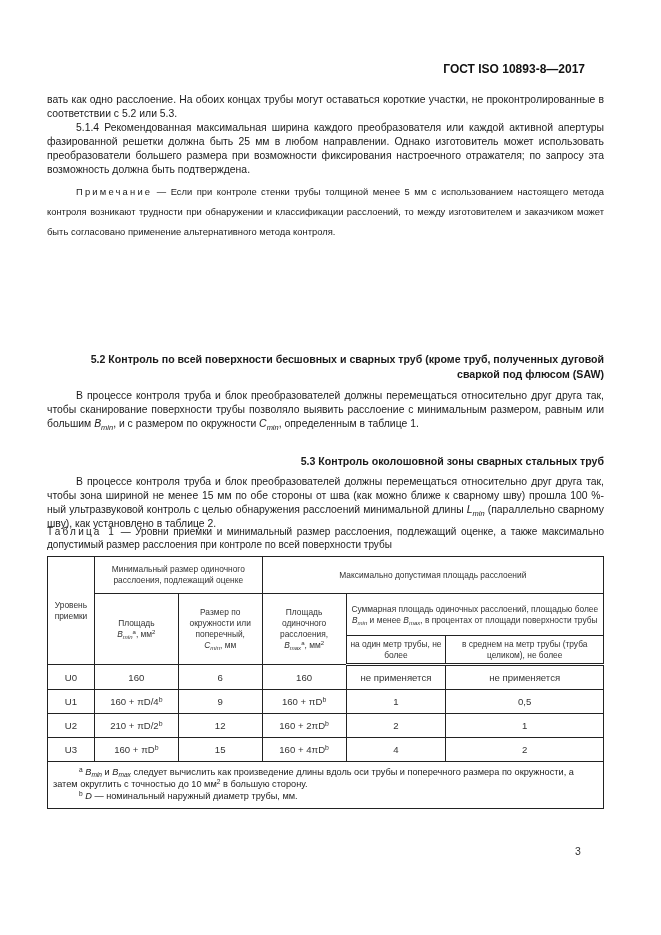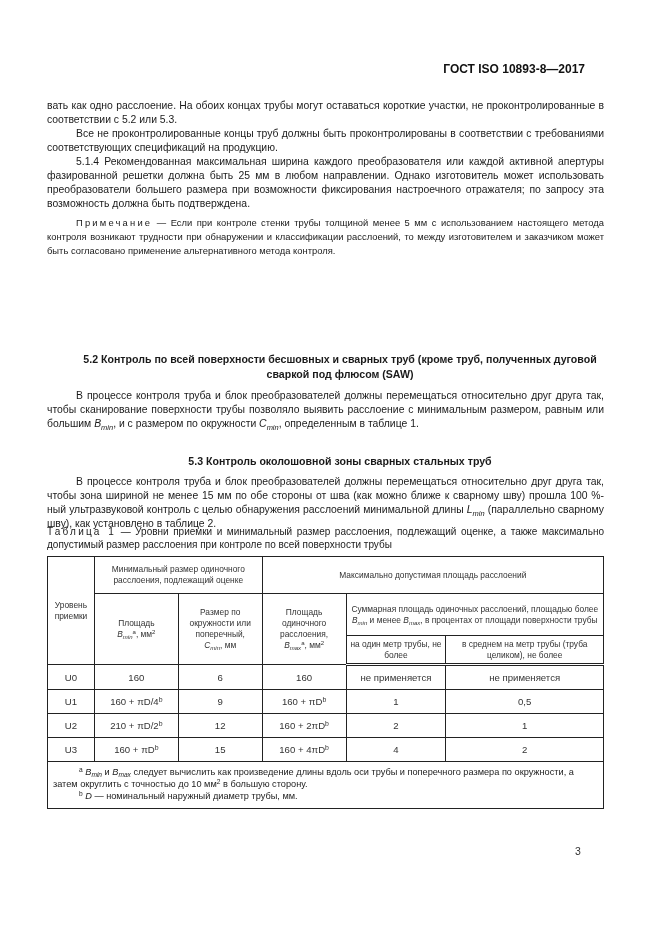--- a/index.html
+++ b/index.html
@@ -2,43 +2,42 @@
 <html><head>
 <meta charset="utf-8">
 <style>
   html, body { margin: 0; padding: 0; background: #ffffff; }
   body { width: 661px; height: 935px; position: relative; overflow: hidden;
          font-family: "Liberation Sans", sans-serif; color: #1a1a1a; }
   .page-header { position: absolute; top: 62px; right: 76px; font-weight: bold; font-size: 12px; color: #111; }
   .body-text { position: absolute; left: 47px; width: 557px; font-size: 10.4px; line-height: 14px; text-align: justify; }
   .body-text p { margin: 0; }
   .indent { text-indent: 29px; }
-  .note { font-size: 9.4px; line-height: 14px; margin-top: 5px !important; }
+  .note { font-size: 9.4px; line-height: 20px; margin-top: 5px !important; }
   .spaced { letter-spacing: 2.2px; }
-  .heading { font-weight: bold; font-size: 10.6px; line-height: 15px; padding-left: 29px; text-align: center; }
+  .heading { font-weight: bold; font-size: 10.6px; line-height: 15px; padding-left: 29px; text-align: right; }
   .table-caption { font-size: 10px; line-height: 12.5px; }
   sub { font-size: 0.72em; vertical-align: -0.35em; line-height: 0; font-style: italic; }
   sup { font-size: 0.72em; vertical-align: 0.5em; line-height: 0; }
   i { font-style: italic; }
   table.t1 { position: absolute; left: 47px; top: 556px; width: 557px; border-collapse: collapse;
              font-size: 8.4px; color: #333; }
   table.t1 td { border: 1px solid #222; text-align: center; vertical-align: middle; padding: 2px 3px; line-height: 11px; }
   table.t1 tr.hdr-last td { border-bottom: 3px double #222; }
   table.t1 tr.data td { height: 19px; font-size: 9.6px; }
   table.t1 td.foot { text-align: left; font-size: 9.2px; line-height: 12px; padding: 4px 5px 6px 5px; color: #222; }
   .page-number { position: absolute; top: 845px; left: 575px; font-size: 10.5px; color: #333; }
 </style>
 </head>
 <body>
 
 <div class="page-header">ГОСТ ISO 10893-8—2017</div>
 
-<div class="body-text" style="top:93px;margin-top:6px;">
+<div class="body-text" style="top:93px;">
   <p>вать как одно расслоение. На обоих концах трубы могут оставаться короткие участки, не проконтролированные в соответствии с 5.2 или 5.3.</p>
-  <p class="indent">Все не проконтролированные концы труб должны быть проконтролированы в соответствии с требованиями соответствующих спецификаций на продукцию.</p>
   <p class="indent">5.1.4 Рекомендованная максимальная ширина каждого преобразователя или каждой активной апертуры фазированной решетки должна быть 25 мм в любом направлении. Однако изготовитель может использовать преобразователи большего размера при возможности фиксирования настроечного отражателя; по запросу эта возможность должна быть подтверждена.</p>
   <p class="indent note"><span class="spaced">Примечание</span><span> — Если при контроле стенки трубы толщиной менее 5 мм с использованием настоящего метода контроля возникают трудности при обнаружении и классификации расслоений, то между изготовителем и заказчиком может быть согласовано применение альтернативного метода контроля.</span></p>
 </div>
 
 <div class="body-text" style="top:352px;">
   <p class="heading">5.2 Контроль по всей поверхности бесшовных и сварных труб (кроме труб, полученных дуговой сваркой под флюсом (SAW)</p>
   <p class="indent" style="margin-top:7px;"><span>В процессе контроля труба и блок преобразователей должны перемещаться относительно друг друга так, чтобы сканирование поверхности трубы позволяло выявить расслоение с минимальным размером, равным или большим </span><i>B</i><sub>min</sub><span>, и с размером по окружности </span><i>C</i><sub>min</sub><span>, определенным в таблице 1.</span></p>
 </div>
 
 <div class="body-text" style="top:438px;margin-top:16px;">

